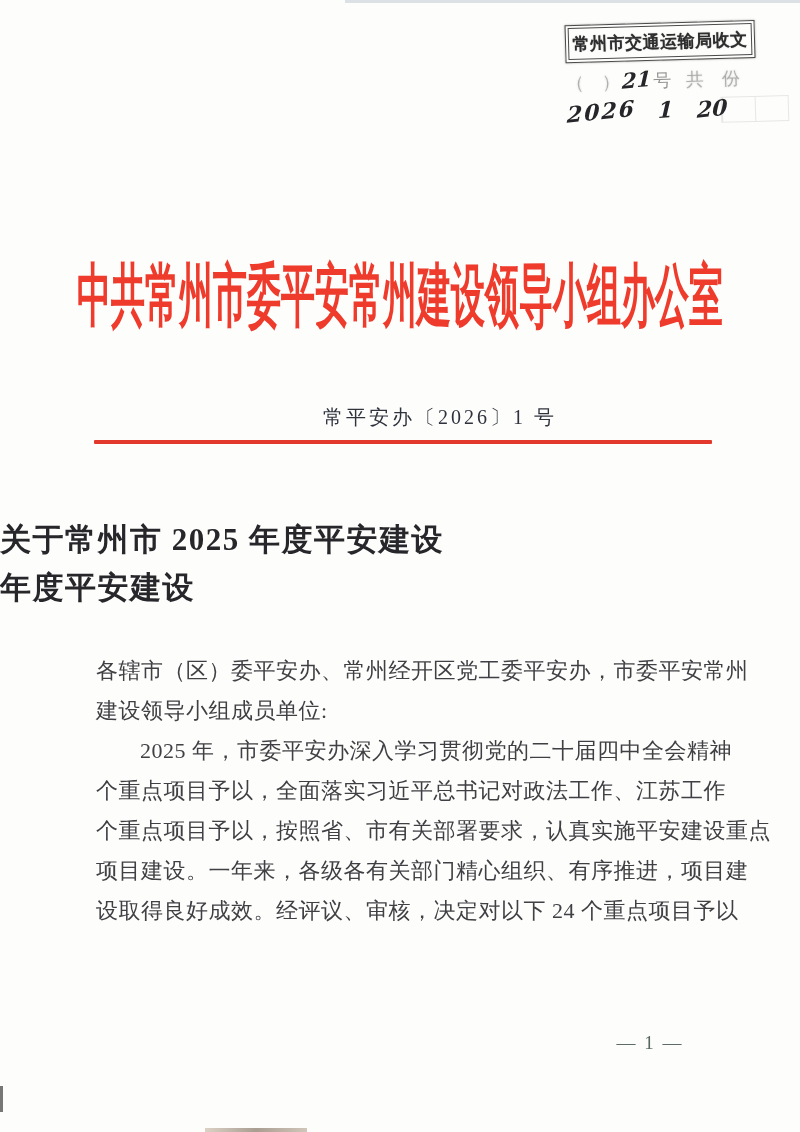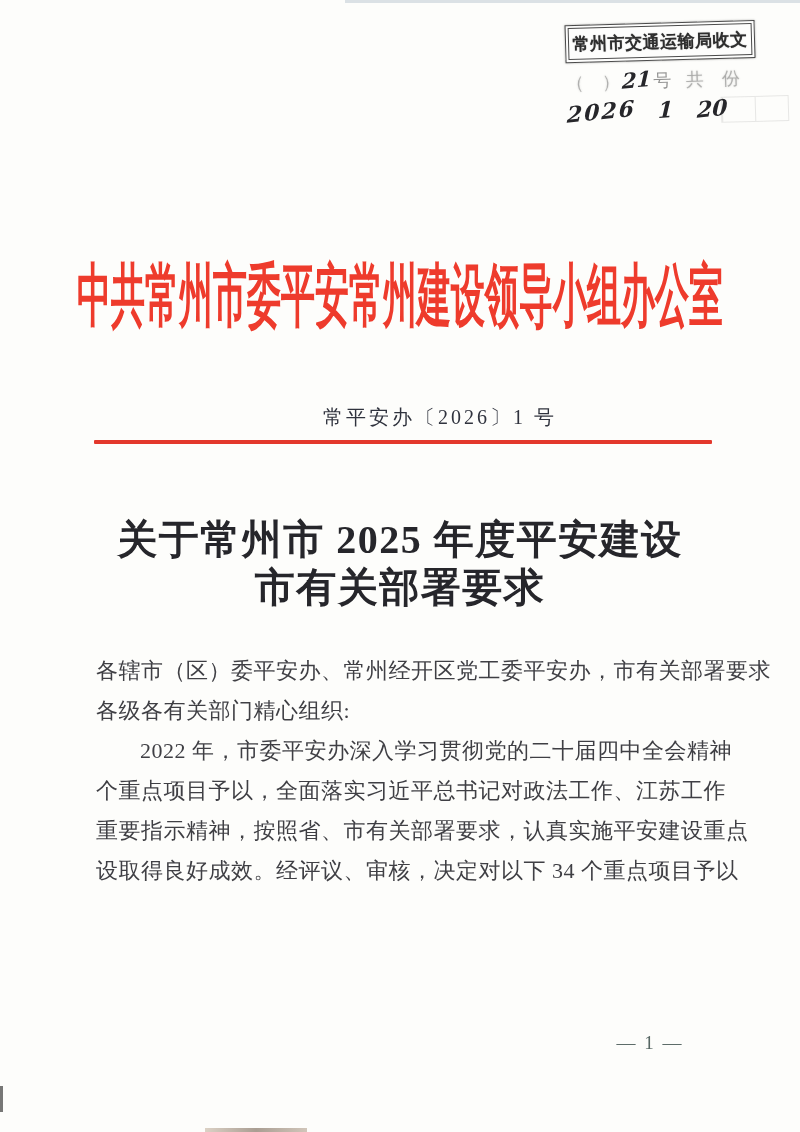--- a/index.html
+++ b/index.html
@@ -66,22 +66,22 @@
     text-align:center;font-size:20px;letter-spacing:3px;color:#30333e;margin-left:40px;
   }
   .red-rule{
     position:absolute;top:440px;left:94px;width:618px;height:4px;
     background:#e3382c;border-radius:1px;
   }
 
   
   .notice-title{
     position:absolute;top:516px;left:0;width:100%;
-    text-align:center;color:#26262b;
-    font-weight:700;font-size:40px;line-height:48px;letter-spacing:1.5px;
+    color:#26262b;
+    font-weight:700;font-size:31px;line-height:48px;letter-spacing:1.5px;
   }
 
   
   .body-block{
     position:absolute;top:651px;left:96px;width:620px;
     color:#3f3f44;
   }
   .body-line{
     height:40px;line-height:40px;font-size:22px;letter-spacing:.5px;white-space:nowrap;
   }
@@ -120,27 +120,28 @@
         </span>
     </div>
   </div>
 
   <div class="org-name">中共常州市委平安常州建设领导小组办公室</div>
   <div class="doc-number">常平安办〔2026〕1 号</div>
   <div class="red-rule"></div>
 
   <div class="notice-title">
     <div>关于常州市 2025 年度平安建设</div>
-    <div>市有关部署要求</div>
+    <div>年度平安建设</div>
   </div>
 
   <div class="body-block">
-    <div class="body-line">各辖市（区）委平安办、常州经开区党工委平安办，市有关部署要求</div>
-    <div class="body-line">各级各有关部门精心组织:</div>
-    <div class="body-line indent">2022 年，市委平安办深入学习贯彻党的二十届四中全会精神</div>
+    <div class="body-line">各辖市（区）委平安办、常州经开区党工委平安办，市委平安常州</div>
+    <div class="body-line">建设领导小组成员单位:</div>
+    <div class="body-line indent">2025 年，市委平安办深入学习贯彻党的二十届四中全会精神</div>
     <div class="body-line">个重点项目予以，全面落实习近平总书记对政法工作、江苏工作</div>
-    <div class="body-line">重要指示精神，按照省、市有关部署要求，认真实施平安建设重点</div>
-    <div class="body-line">设取得良好成效。经评议、审核，决定对以下 34 个重点项目予以</div>
+    <div class="body-line">个重点项目予以，按照省、市有关部署要求，认真实施平安建设重点</div>
+    <div class="body-line">项目建设。一年来，各级各有关部门精心组织、有序推进，项目建</div>
+    <div class="body-line">设取得良好成效。经评议、审核，决定对以下 24 个重点项目予以</div>
   </div>
 
   <div class="page-number">— 1 —</div>
 
 </div>
 
 </body></html>

